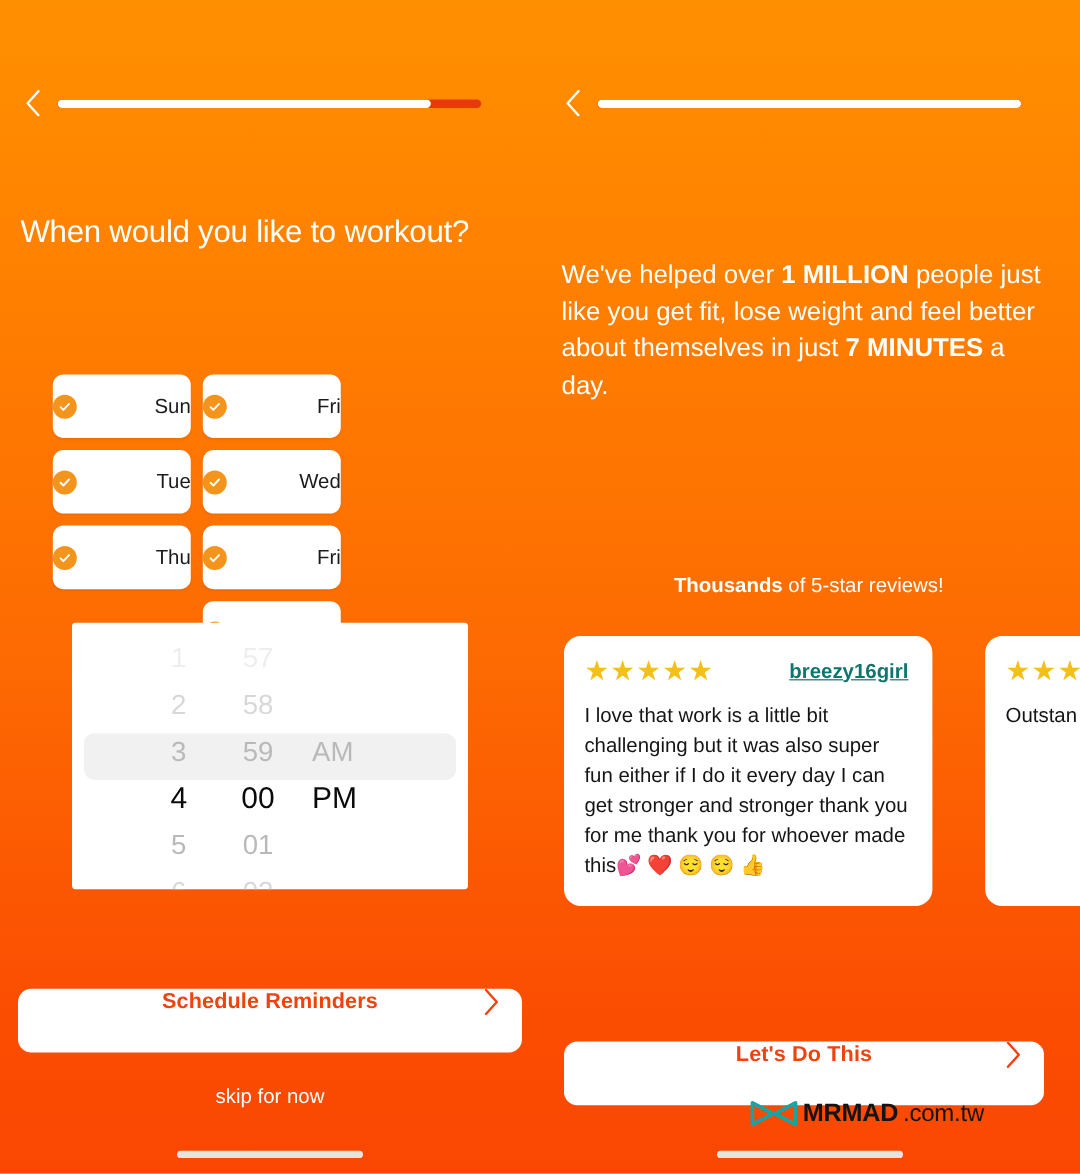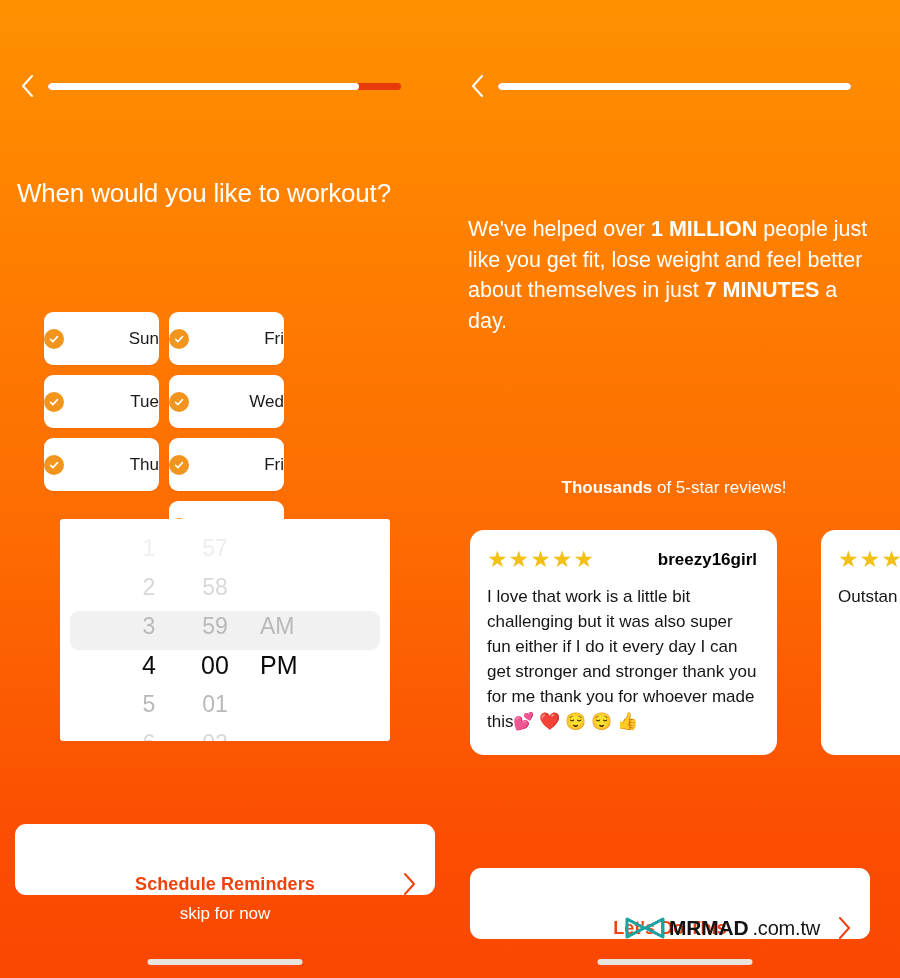--- a/index.html
+++ b/index.html
@@ -76,22 +76,22 @@
     font-size:23px; color:#b9b9b9; font-weight:300;
   }
   .pcol .cell.sel { color:#0a0a0a; font-weight:400; font-size:25px; }
   .pcol .cell.f1 { color:#d8d8d8; }
   .pcol .cell.f2 { color:#eeeeee; }
   .pcol .cell.blank { color:transparent; }
   .pcol.ampm .cell { justify-content:flex-start; padding-left:12px; }
 
   
   .cta {
-    position:absolute; height:71px; background:#ffffff; border-radius:11px;
-    display:flex; align-items:flex-end; justify-content:center; position:absolute;
+    position:absolute; height:53px; background:#ffffff; border-radius:11px;
+    display:flex; align-items:flex-start; justify-content:center; position:absolute;
   }
   .cta-label {
     color:#f0420d; font-size:18px; font-weight:700; letter-spacing:0.1px;
   }
   .cta-chevron { position:absolute; right:19px; display:flex; align-items:center; }
   .skip {
     position:absolute; width:450px; text-align:center;
     color:#ffffff; font-size:17px; font-weight:400;
   }
   .home-indicator {
@@ -113,21 +113,21 @@
   .review-row {
     position:absolute; top:530px; left:470px; display:flex; gap:44px;
   }
   .review-card {
     width:307px; background:#ffffff; border-radius:14px;
     padding:18px 20px 20px 17px; flex:none;
   }
   .review-card.clipped { width:96px; overflow:hidden; padding-right:0; }
   .review-head { display:flex; align-items:center; justify-content:space-between; gap:10px; }
   .stars { color:#f3c018; font-size:23px; letter-spacing:1px; white-space:nowrap; line-height:1; }
-  .reviewer { font-size:17px; font-weight:700; color:#000000; white-space:nowrap; }
+  .reviewer { font-size:17px; font-weight:700; color:#0f766e; white-space:nowrap;text-decoration:underline; }
   .review-body {
     margin-top:14px; font-size:17px; line-height:1.47; color:#151515;
     font-weight:400;
   }
   .review-body.nowrap-clip { white-space:nowrap; }
 
   
   .watermark {
     position:absolute; left:625px; top:916px;
     display:flex; align-items:center; gap:4px;

